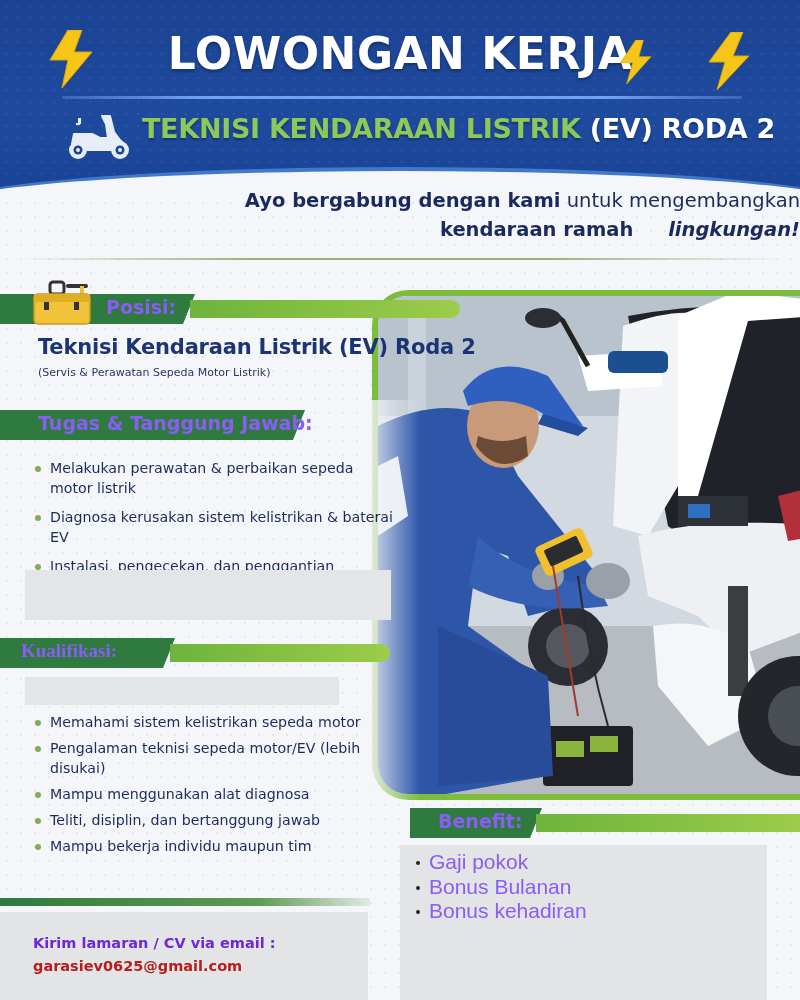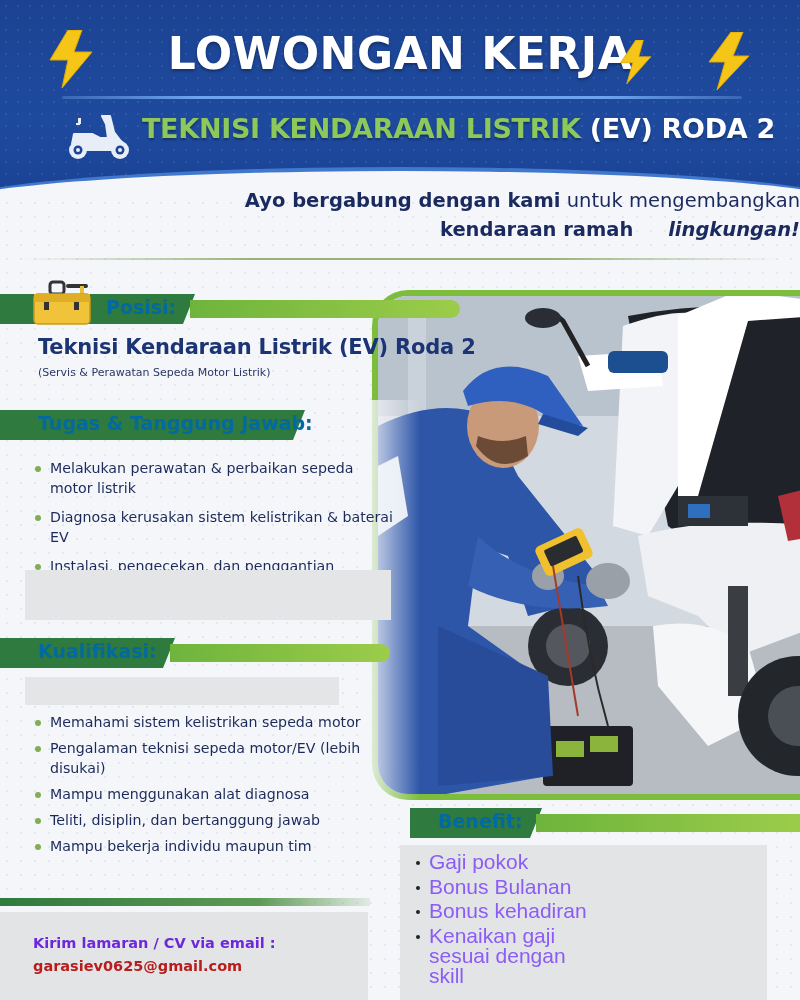--- a/index.html
+++ b/index.html
@@ -71,38 +71,38 @@
     position: absolute; left: 0; top: 0; height: 30px;
     background: #2f7a3e;
     clip-path: polygon(0 0, 100% 0, calc(100% - 12px) 100%, 0 100%);
   }
   .ribbon .light {
     position: absolute; top: 6px; height: 18px;
     background: linear-gradient(90deg, #6eb43c, #9ccc4a);
     border-radius: 0 10px 10px 0;
   }
   .ribbon .label {
-    position: absolute; top: 2px; font-weight: bold; color: #0369a1; font-size: 19px;
+    position: absolute; top: 2px; font-weight: bold; color: #8b5cf6; font-size: 19px;
     white-space: nowrap;
   }
 
   .rib-posisi { left: 0; top: 294px; width: 800px; }
   .rib-posisi .dark { left: 0; width: 195px; }
   .rib-posisi .light { left: 190px; width: 270px; }
   .rib-posisi .label { left: 106px; }
   .toolbox-icon { position: absolute; left: 30px; top: 280px; width: 62px; height: 46px; }
 
   .rib-tugas { left: 0; top: 410px; }
   .rib-tugas .dark { width: 305px; }
   .rib-tugas .label { left: 38px; }
 
   .rib-kual { left: 0; top: 638px; }
   .rib-kual .dark { width: 175px; }
   .rib-kual .light { left: 170px; width: 220px; }
-  .rib-kual .label { left: 38px; }
+  .rib-kual .label { left: 21px; font-family: Liberation Serif, serif; }
 
   .rib-benefit { left: 400px; top: 808px; width: 400px; }
   .rib-benefit .dark { left: 10px; width: 132px; }
   .rib-benefit .light { left: 136px; width: 264px; border-radius: 0; }
   .rib-benefit .label { left: 38px; }
 
   
   .pos-title {
     position: absolute; left: 38px; top: 335px;
     font-weight: bold; font-size: 21px; color: #1c3473; letter-spacing: -0.2px;
@@ -319,14 +319,13 @@
 <div class="ribbon rib-benefit">
   <div class="dark"></div>
   <div class="light"></div>
   <div class="label">Benefit:</div>
 </div>
 <div class="benefit-box"></div>
 <ul class="benefit-list">
   <li>Gaji pokok</li>
   <li>Bonus Bulanan</li>
   <li>Bonus kehadiran</li>
-  <li style="width:180px">Kenaikan gaji sesuai dengan skill</li>
 </ul>
 
 </body></html>

